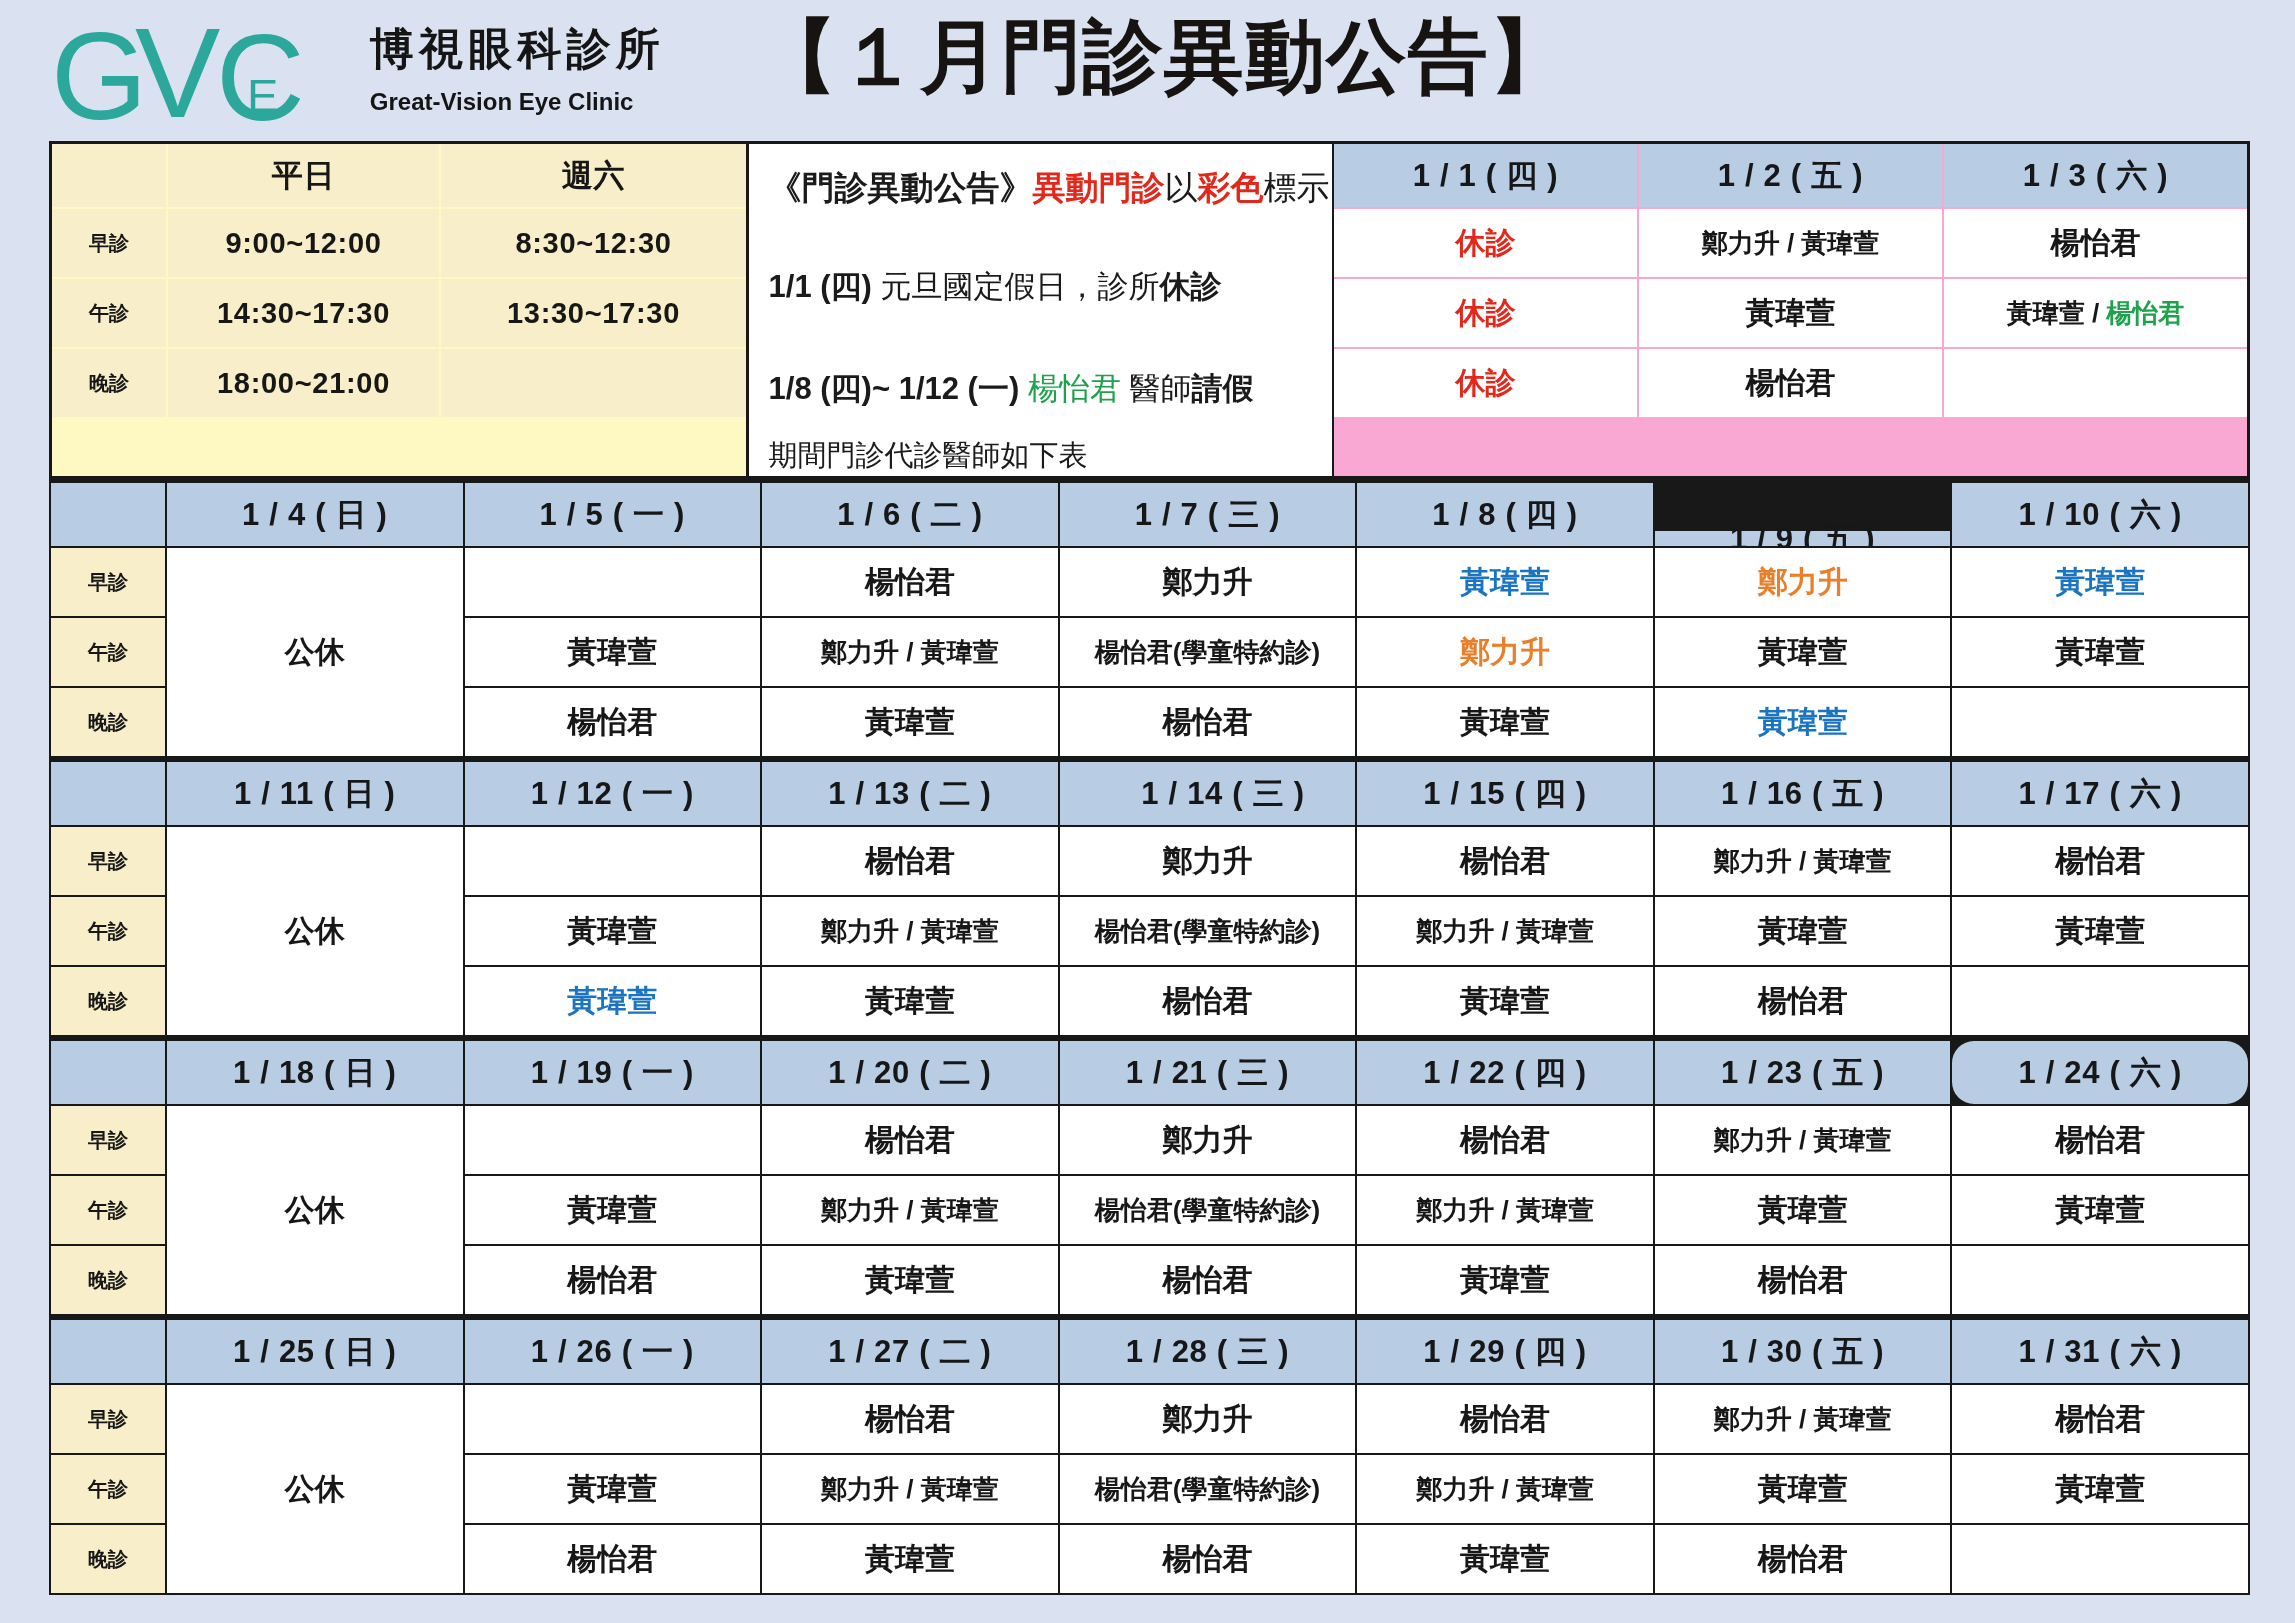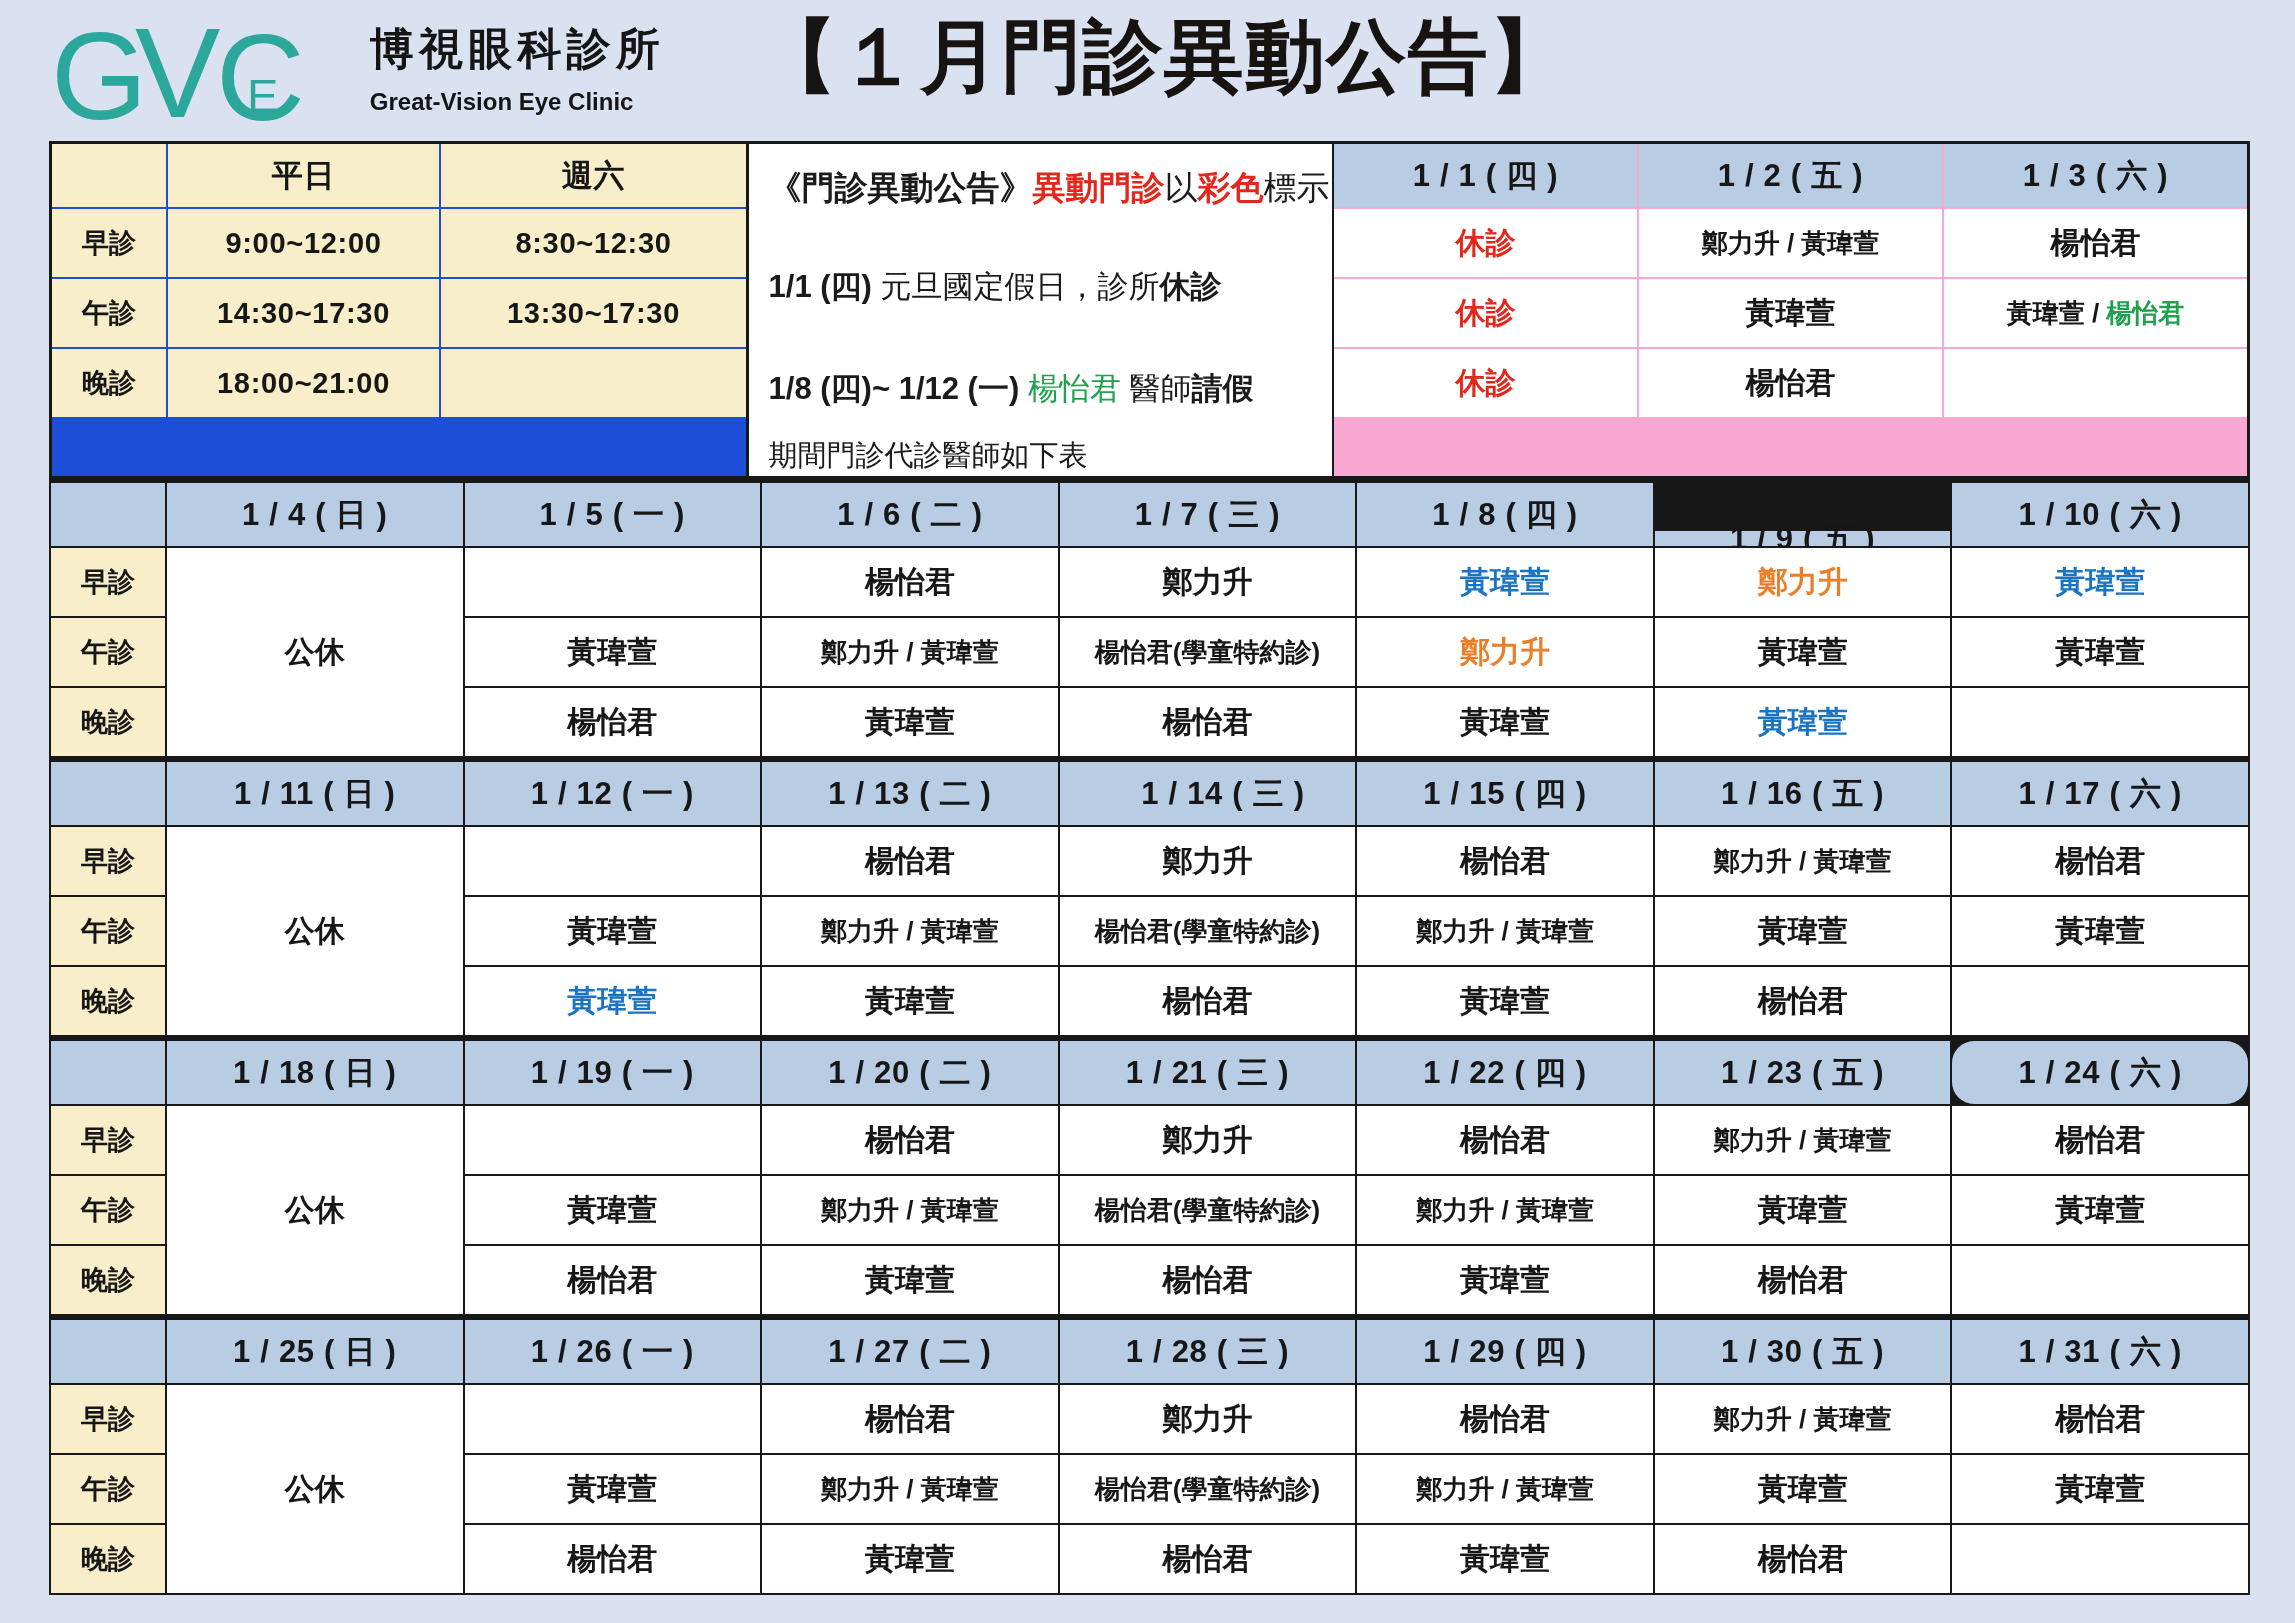--- a/index.html
+++ b/index.html
@@ -18,31 +18,31 @@
   .logo-text{margin-left:11.8px;display:flex;flex-direction:column;justify-content:center;}
   .logo-zh{font-size:44px;font-weight:700;color:#151515;letter-spacing:5.2px;}
   .logo-en{font-size:24px;font-weight:700;color:#151515;margin-top:9.2px;}
   .title{position:absolute;top:3.9px;left:50%;transform:translateX(-48%);font-size:80px;font-weight:900;color:#171310;letter-spacing:1.3px;white-space:nowrap;}
 
   
   .board{position:absolute;top:141px;left:49px;width:2201px;}
 
   
   .top-block{display:flex;align-items:stretch;}
-  .hours-box{display:grid;grid-template-columns:114px 271px 305px;grid-template-rows:63px 68px 68px 68px;gap:2px;background:#1d4ed8;border:3.9px solid #181818;}
+  .hours-box{display:grid;grid-template-columns:114px 271px 305px;grid-template-rows:63px 68px 68px 68px;gap:2px;background:#fef9c3;border:3.9px solid #181818;}
   .notice-box{width:585px;background:#ffffff;border-top:3.9px solid #181818;border-bottom:3.9px solid #181818;border-right:2.6px solid #181818;box-sizing:border-box;padding:13px 17px 0 19.6px;}
   .dates-box{flex:1;display:grid;grid-template-columns:repeat(3,1fr);grid-template-rows:63px 68px 68px 68px;gap:2px;background:#f9a8d4;border:3.9px solid #181818;border-left-width:0;}
 
   .cell{display:flex;align-items:center;justify-content:center;}
   .c-cream{background:#F8EEC9;}
   .c-blue{background:#B8CCE4;}
   .c-white{background:#ffffff;}
 
   .head-txt{font-size:31px;font-weight:700;color:#171717;letter-spacing:0.7px;white-space:nowrap;}
-  .lbl-txt{font-size:27px;font-weight:700;color:#171717;}
+  .lbl-txt{font-size:20px;font-weight:700;color:#171717;}
   .time-txt{font-size:29px;font-weight:700;color:#171717;letter-spacing:0.7px;}
 
   
   .week{display:grid;grid-template-columns:114px repeat(7,1fr);grid-template-rows:63px 68px 68px 68px;gap:2px;background:#181818;border:2.6px solid #181818;border-top-width:4.6px;}
 
   .cell-txt{font-size:30px;font-weight:700;color:#171717;white-space:nowrap;letter-spacing:0px;}
   .cell-txt .seg{white-space:nowrap;}
   .small-txt{font-size:26px;}
   .seg-red{color:#E3271B;}
   .seg-green{color:#1FA24C;}

